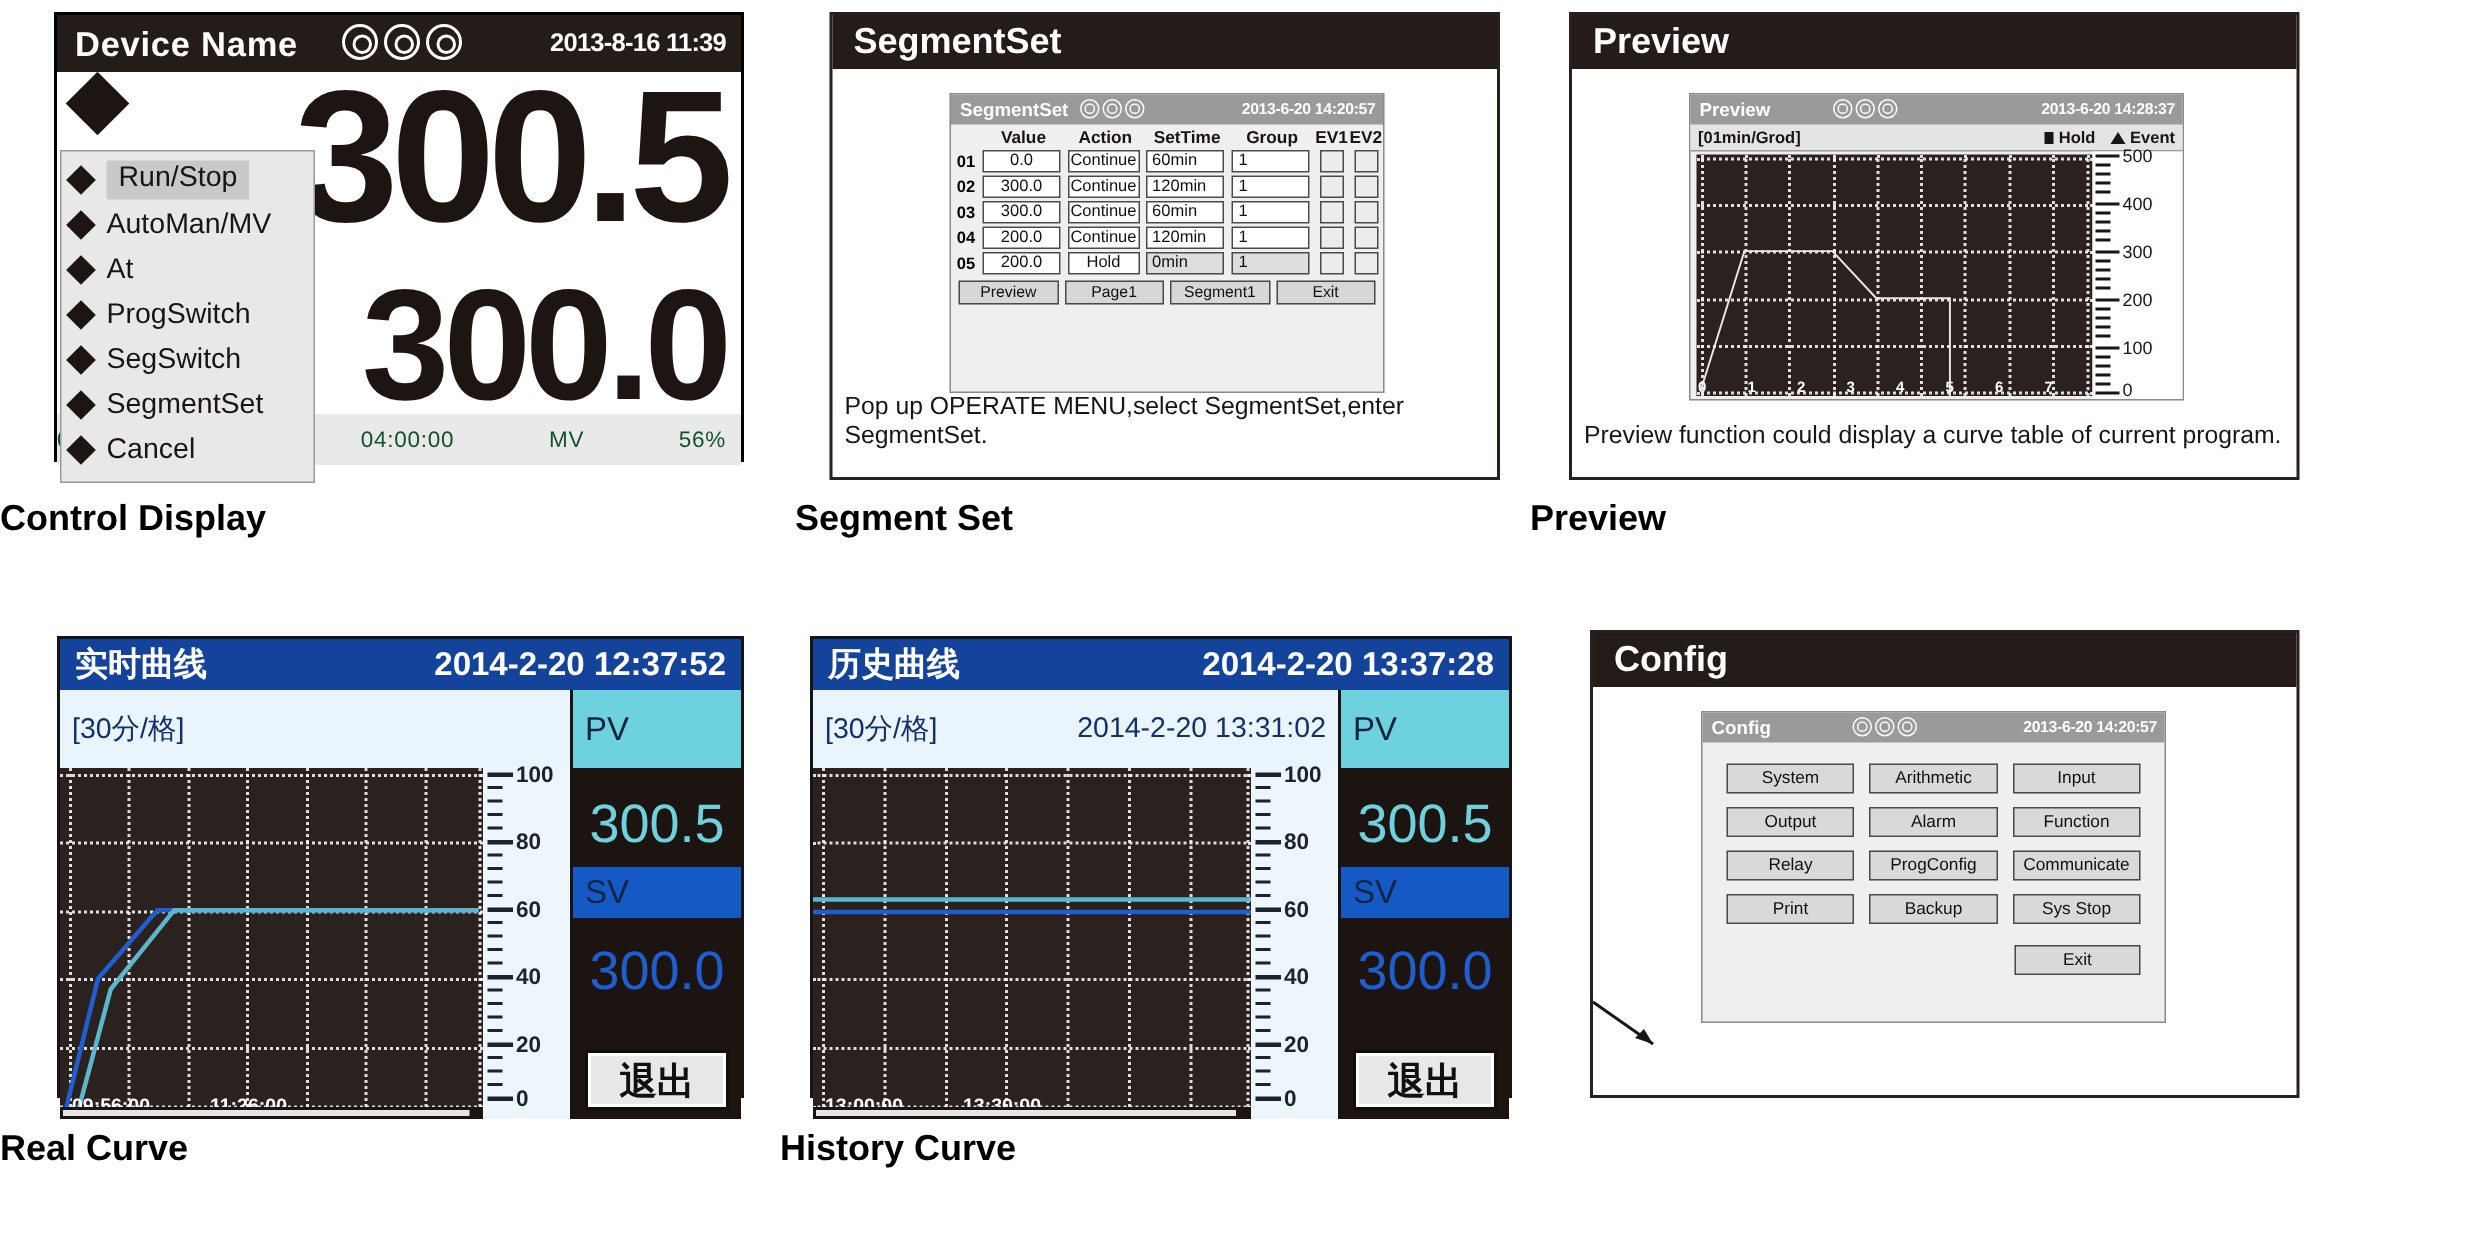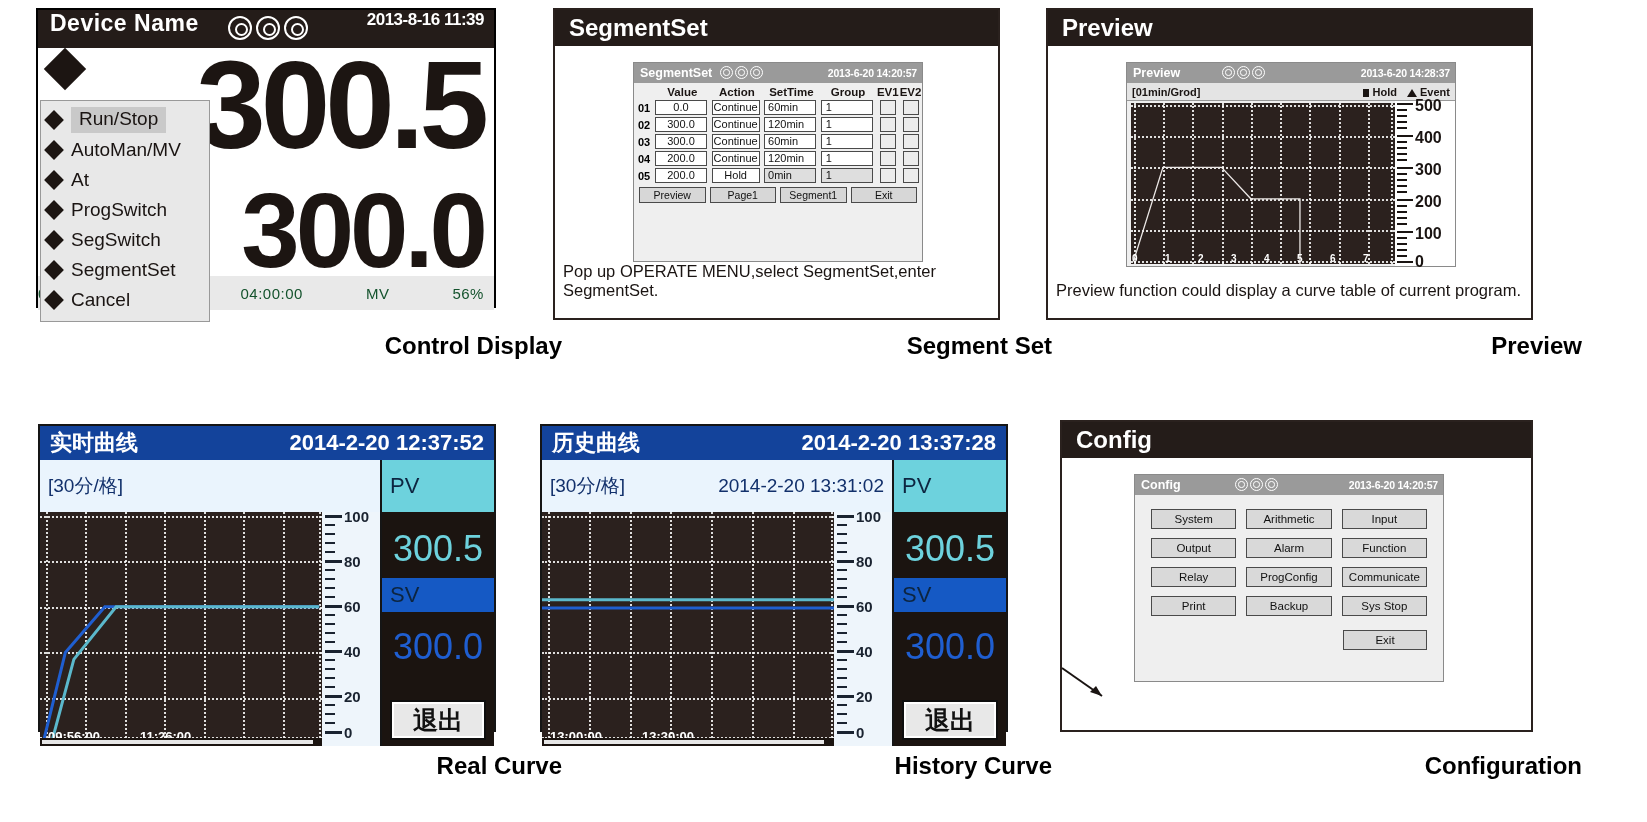--- a/index.html
+++ b/index.html
@@ -8,31 +8,30 @@
     background: #ffffff;
     font-family: "Liberation Sans", sans-serif;
     position: relative;
     overflow: hidden;
   }
   .grid {
     position:absolute; left:0; top:0; width:1647px; height:822px;
   }
   .cell { position:absolute; }
   .caption {
-    position:absolute; width:100%; text-align:right;
+    position:absolute; width:100%; text-align:left;
     font-weight:bold; font-size:24px; color:#000;
     font-family:"Liberation Sans", sans-serif;
-    margin-left:32px;
   }
 
   
   #p1 { left:36px; top:8px; width:460px; height:300px; border:2px solid #000; background:#fff;}
   #p1 .titlebar {
     height:38px; background:#241c19; color:#fff;
-    display:flex; padding:0 12px; position:relative;
+    display:flex; align-items:center; padding:0 12px; position:relative;
   }
   #p1 .titlebar .dev {
     font-size:23px; font-weight:bold; letter-spacing:.5px;
   }
   #p1 .titlebar .rings { position:absolute; left:190px; top:6px; display:flex; gap:4px;}
   #p1 .titlebar .dt { position:absolute; right:10px; font-size:17px; font-weight:bold; letter-spacing:-0.5px;}
   .ring { width:24px; height:24px; border-radius:50%; border:2.5px solid #fff; position:relative;}
   .ring::after { content:""; position:absolute; left:4.5px; top:4.5px; width:9px; height:9px;
      border-radius:50%; border:2.5px solid #fff; }
   .ring.sm { width:13px;height:13px;border-width:1.5px;}
@@ -103,21 +102,21 @@
       display:flex; align-items:center; font-size:11px; font-weight:bold; color:#1a1412; padding:0 5px;}
   #p3 .subbar .sp{flex:1;}
   #p3 .subbar .lg { margin-left:10px; }
   #p3 .plotwrap { position:relative; height:165px; display:flex; }
   #p3 .plot { position:relative; flex:1; background:#2b211e; margin:2px 0 2px 4px; }
   #p3 .scale { width:60px; background:#fff; position:relative; }
 
   .dashv { position:absolute; top:0; bottom:0; width:0; border-left:2px dotted #ffffff; opacity:.85;}
   .dashh { position:absolute; left:0; right:0; height:0; border-top:2px dotted #ffffff; opacity:.85;}
   .xlbl { position:absolute; bottom:0px; font-size:10px; font-weight:bold; color:#fff; }
-  .ylbl { position:absolute; font-size:16px; font-weight:bold; color:#1a1412; left:20px;}
+  .ylbl { position:absolute; font-size:12px; font-weight:normal; color:#1a1412; left:20px;}
   .tick { position:absolute; left:2px; height:1.5px; background:#1a1412; width:10px;}
   .tick.major{ width:16px; height:2px;}
 
   
   .rec { position:absolute; border:2px solid #151515; background:#fff; }
   #p4 { left:38px; top:424px; width:458px; height:308px; }
   #p5 { left:540px; top:424px; width:468px; height:308px; }
   .rec .topbar { height:34px; background:#13439b; color:#fff; display:flex; align-items:center;
       justify-content:space-between; padding:0 10px; font-size:22px; font-weight:bold;}
   .rec .midrow { display:flex; height:52px; }
@@ -668,15 +667,14 @@
       <div class="exitwrap">
         <div class="cbtn exit">Exit</div>
       </div>
     </div>
 
     <svg class="arrow" width="60" height="40" viewBox="0 0 60 40">
       <line x1="2" y1="2" x2="42" y2="30" stroke="#1a1412" stroke-width="2"></line>
       <polygon points="42,30 30,26 36,20" fill="#1a1412"></polygon>
     </svg>
   </div>
-  <div class="caption" style="left:1020px; top:752px; width:530px;">Configuration</div>
 
 </div>
 
 </body></html>

